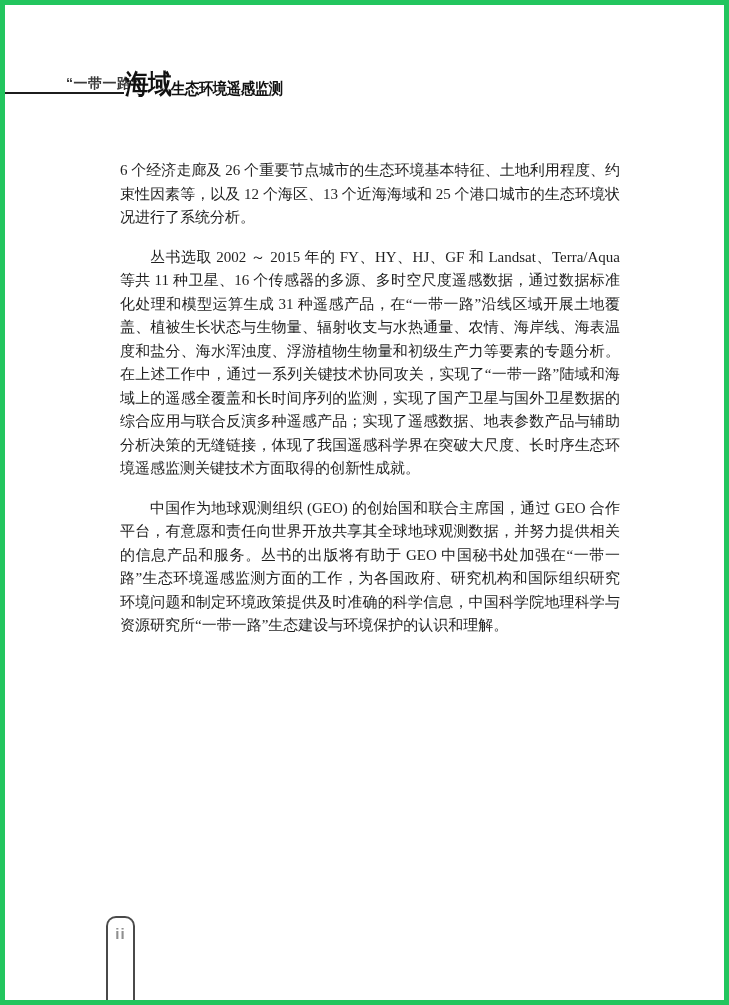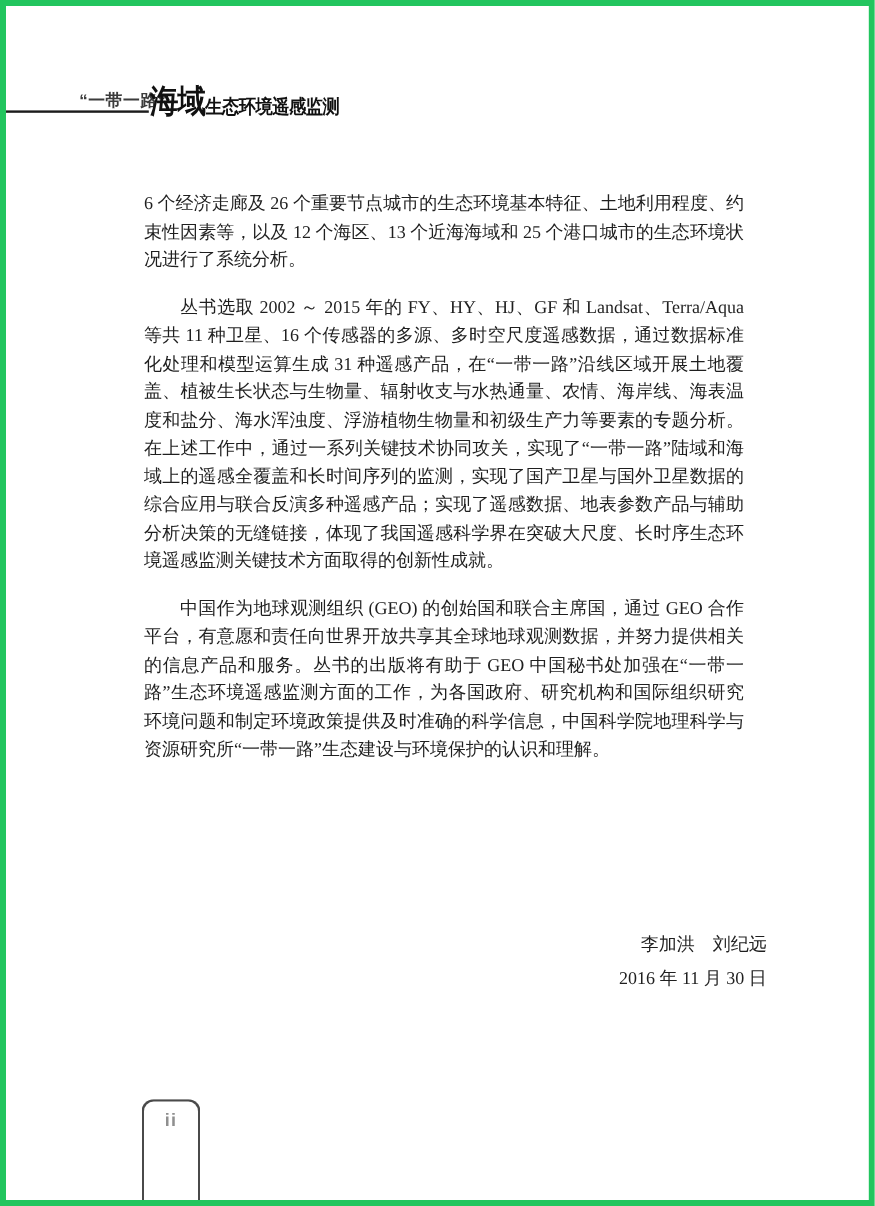--- a/index.html
+++ b/index.html
@@ -78,27 +78,26 @@
     font-size: 15px;
     line-height: 28px;
     color: #1f1f1f;
     white-space: nowrap;
   }
 
   
   .folio-tab {
     position: absolute;
     left: 101px; bottom: 0;
-    width: 49px; height: 84px;
+    width: 29px; height: 84px;
     background: #ffffff;
     border: 2px solid #4a4a4a;
     border-bottom: none;
     border-radius: 10px 10px 0 0;
     box-sizing: border-box;
-    margin-left: 12px;
   }
   .folio-number {
     display: block;
     margin-top: 7px;
     text-align: center;
     font-family: "Liberation Sans", "DejaVu Sans", sans-serif;
     font-size: 15px;
     font-weight: 700;
     color: #8f8f8f;
     letter-spacing: 1px;
@@ -113,22 +112,18 @@
   <span class="hdr-quote">“一带一路”</span>
   <span class="hdr-main">海域</span>
   <span class="hdr-sub">生态环境遥感监测</span>
 
   <div class="body-text">
       <p class="para">6 个经济走廊及 26 个重要节点城市的生态环境基本特征、土地利用程度、约束性因素等，以及 12 个海区、13 个近海海域和 25 个港口城市的生态环境状况进行了系统分析。</p>
       <p class="para indent">丛书选取 2002 ～ 2015 年的 FY、HY、HJ、GF 和 Landsat、Terra/Aqua 等共 11 种卫星、16 个传感器的多源、多时空尺度遥感数据，通过数据标准化处理和模型运算生成 31 种遥感产品，在“一带一路”沿线区域开展土地覆盖、植被生长状态与生物量、辐射收支与水热通量、农情、海岸线、海表温度和盐分、海水浑浊度、浮游植物生物量和初级生产力等要素的专题分析。在上述工作中，通过一系列关键技术协同攻关，实现了“一带一路”陆域和海域上的遥感全覆盖和长时间序列的监测，实现了国产卫星与国外卫星数据的综合应用与联合反演多种遥感产品；实现了遥感数据、地表参数产品与辅助分析决策的无缝链接，体现了我国遥感科学界在突破大尺度、长时序生态环境遥感监测关键技术方面取得的创新性成就。</p>
       <p class="para indent">中国作为地球观测组织 (GEO) 的创始国和联合主席国，通过 GEO 合作平台，有意愿和责任向世界开放共享其全球地球观测数据，并努力提供相关的信息产品和服务。丛书的出版将有助于 GEO 中国秘书处加强在“一带一路”生态环境遥感监测方面的工作，为各国政府、研究机构和国际组织研究环境问题和制定环境政策提供及时准确的科学信息，中国科学院地理科学与资源研究所“一带一路”生态建设与环境保护的认识和理解。</p>
     </div>
 
-  <div class="signature">
-    <div>李加洪　刘纪远</div>
-    <div>2016 年 11 月 30 日</div>
-  </div>
 
   <div class="folio-tab">
     <span class="folio-number">ii</span>
   </div>
 
 </div>
 
 </body></html>

